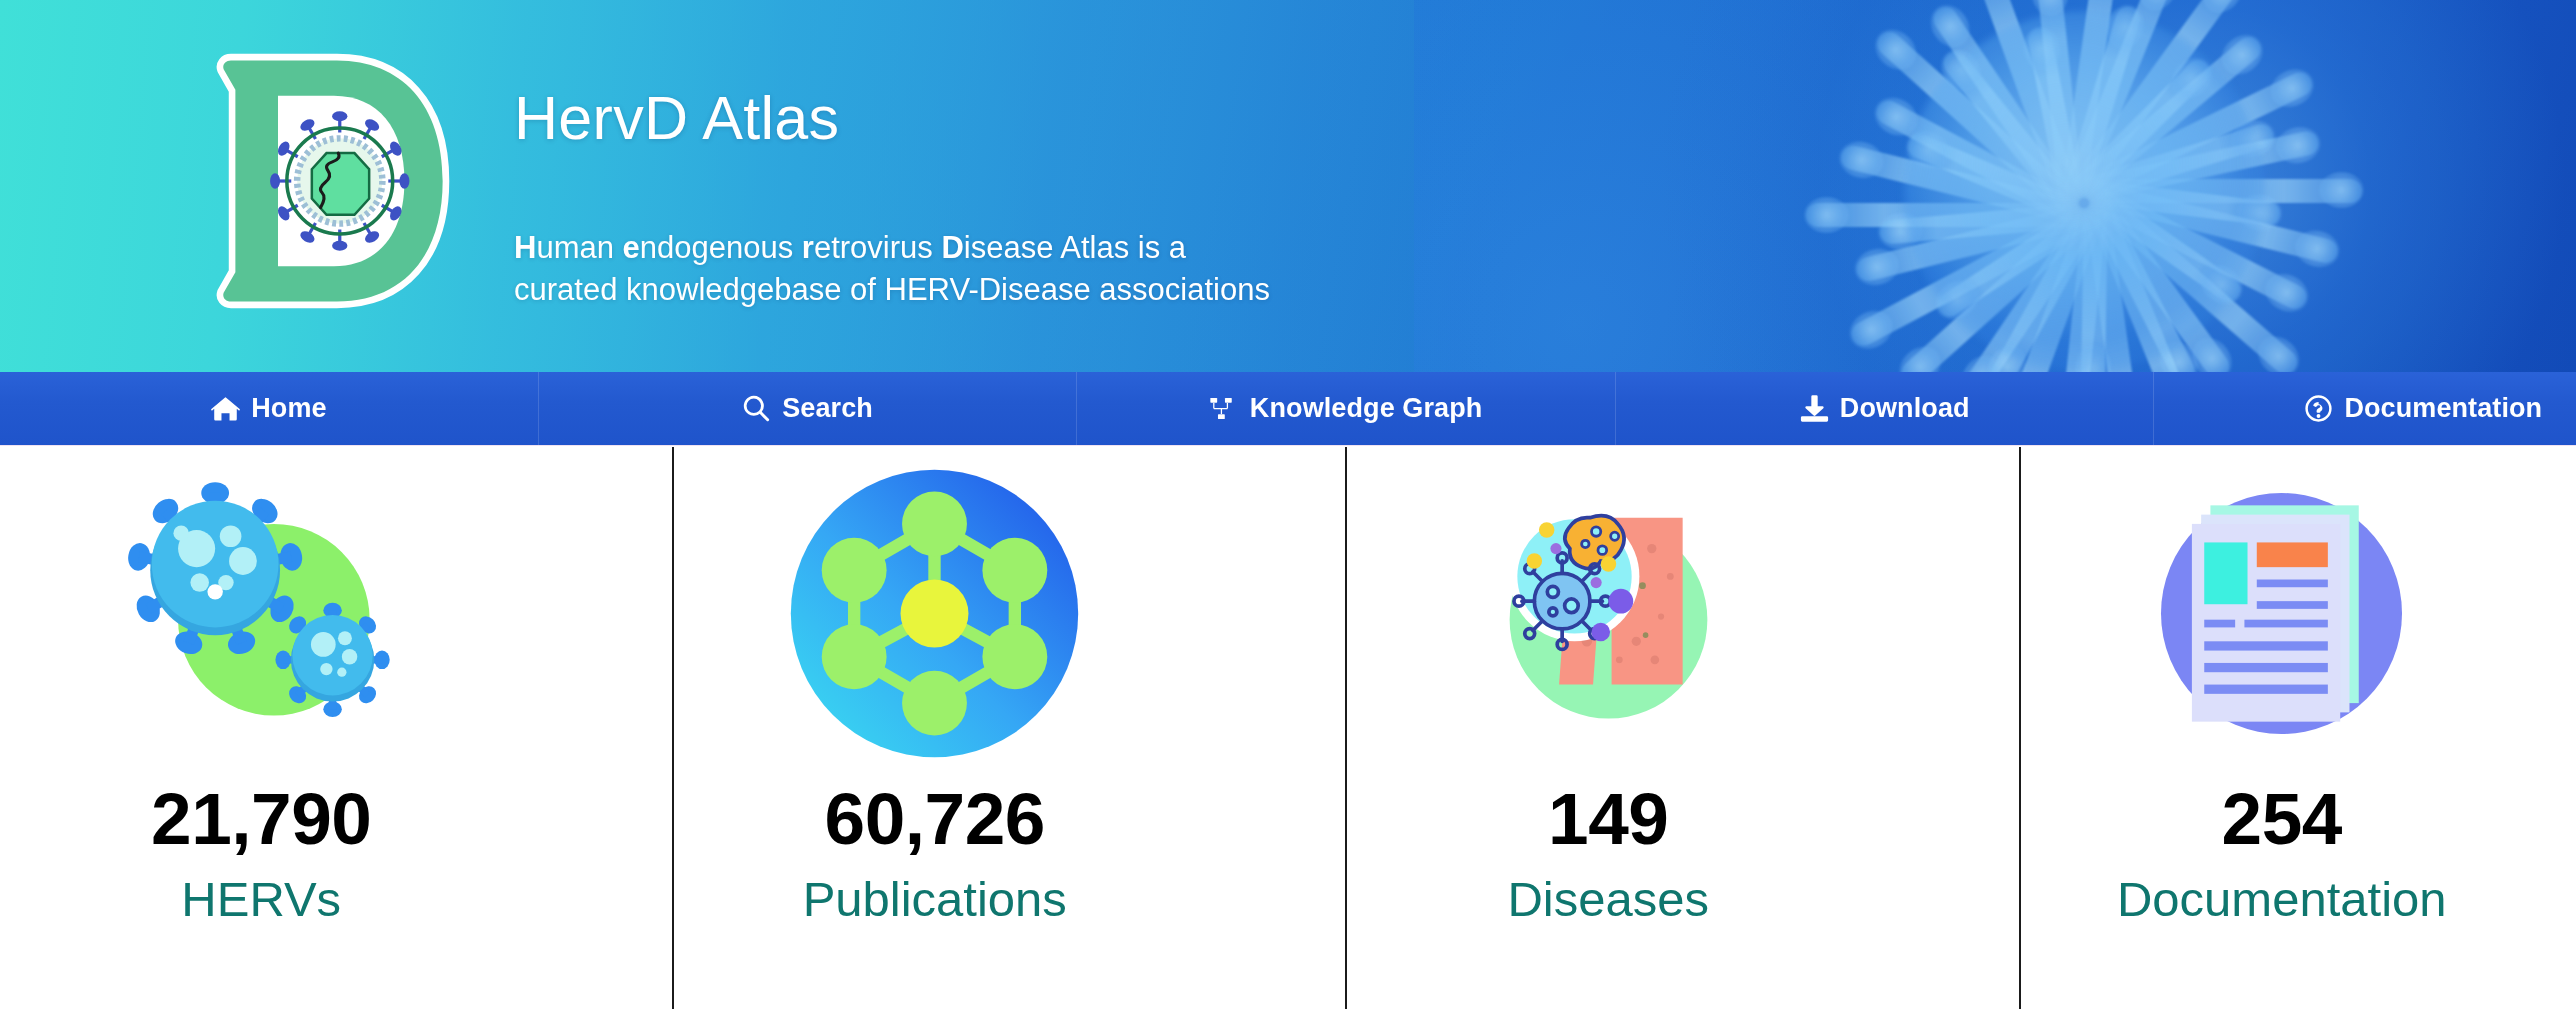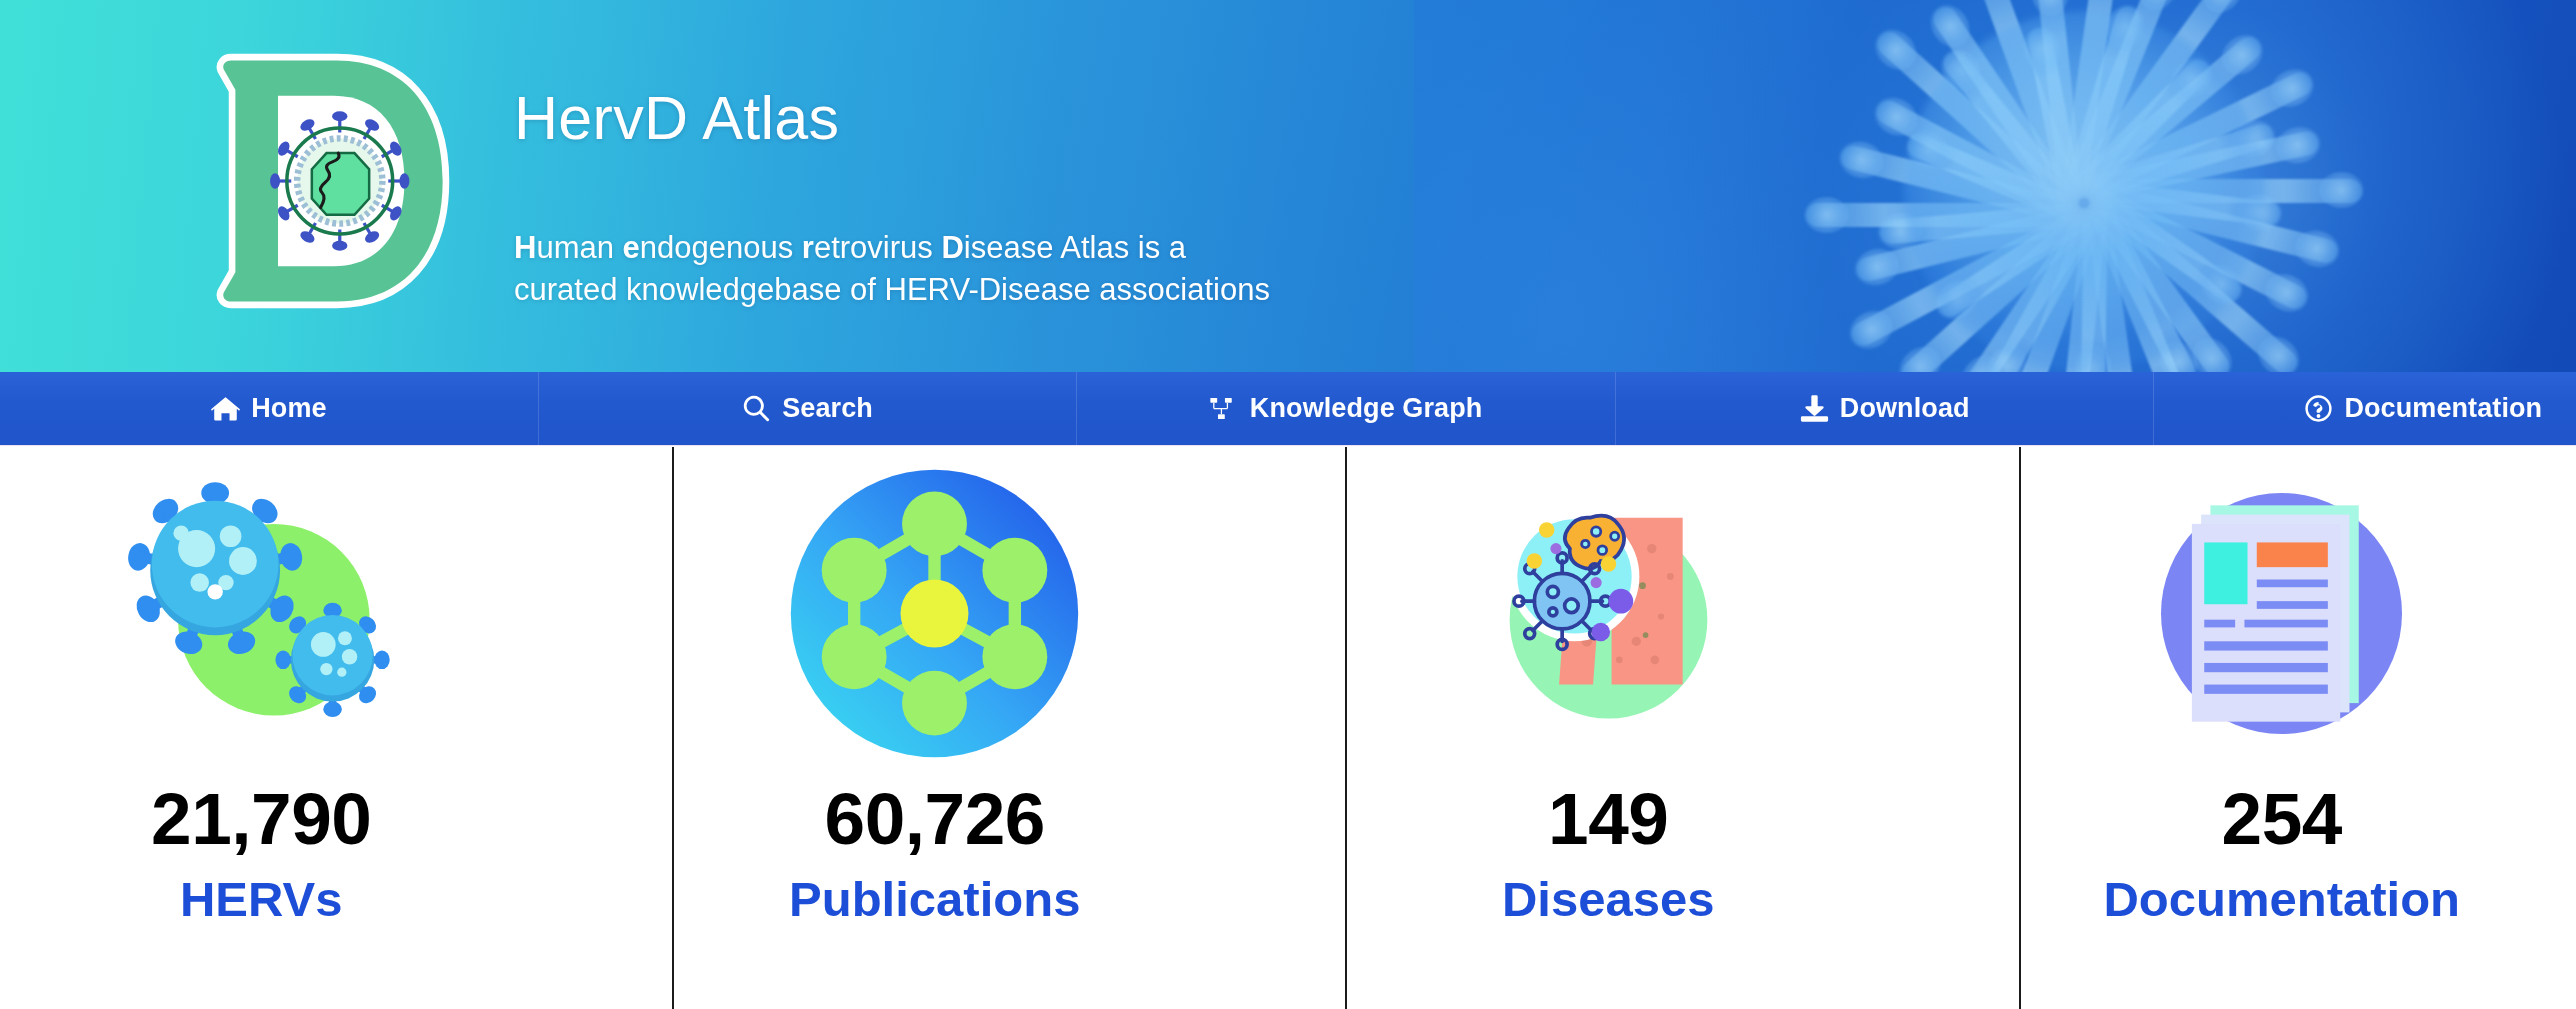--- a/index.html
+++ b/index.html
@@ -202,22 +202,22 @@
     font-size: 73px;
     font-weight: 700;
     color: #000000;
     line-height: 1;
     letter-spacing: -0.5px;
   }
   .stat-label {
     margin-top: 19.6px;
     margin-right: 149px;
     font-size: 49px;
-    font-weight: 700;
-    color: #1d4ed8;
+    font-weight: 400;
+    color: #0f766e;
     line-height: 1;
   }
 </style>
 </head>
 <body>
 
 <div class="hero">
 
   <div class="hero-photo">
     <div class="hero-photo-bg"></div>

